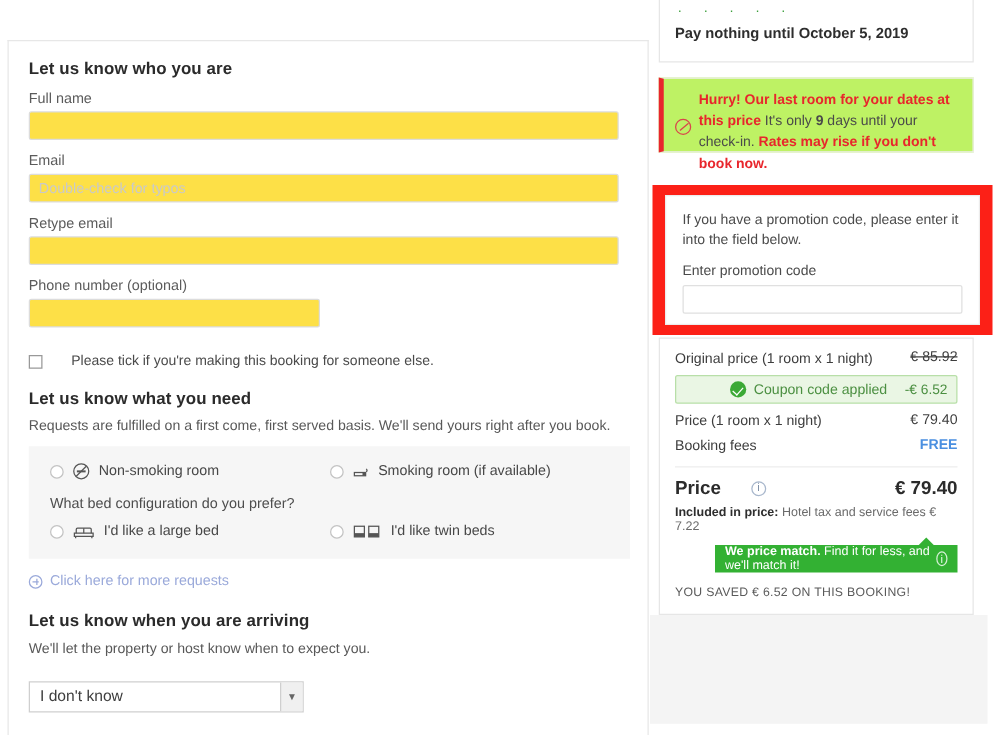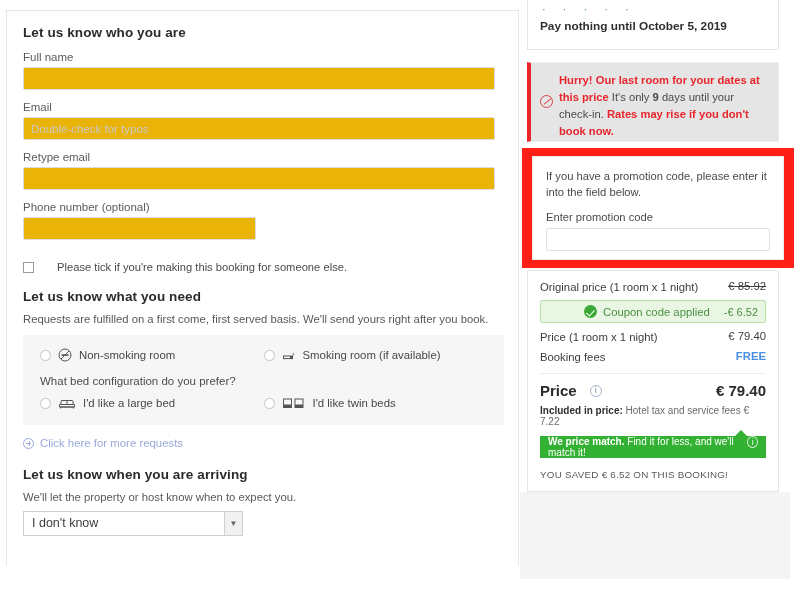--- a/index.html
+++ b/index.html
@@ -11,40 +11,40 @@
   }
   .page {
     position: relative;
     width: 800px; height: 600px;
     background: #ffffff;
   }
 
   
   .form-card {
     position: absolute;
-    left: 6px; top: 10px;
+    left: 6px; top: 32px;
     width: 513px; height: 556px;
     background: #ffffff;
     border: 1px solid #e7e7e7;
     border-bottom: none;
     padding: 14px 16px 0 16px;
   }
   .sec-title {
     font-size: 13.5px; font-weight: bold; color: #2b2b2b;
     letter-spacing: .1px;
   }
   .field-label {
     font-size: 11.5px; color: #5b5b5b;
     margin-top: 11px; margin-bottom: 4px;
   }
   .txt-input {
     display: block;
     width: 472px; height: 23px;
     border: 1px solid #dcdcdc; border-radius: 2px;
-    background: #eab308;
+    background: #fde047;
     font-family: "Liberation Sans", sans-serif;
     font-size: 11.5px; color: #444;
     padding: 0 7px;
   }
   .txt-input::placeholder { color: #c9c9c9; }
   .txt-input.short { width: 233px; }
 
   .tick-row {
     display: flex; align-items: center; gap: 7px;
     margin-top: 21px;
@@ -98,21 +98,21 @@
     border: 1px solid #9aa9da; border-radius: 50%;
     position: relative; flex: 0 0 11px;
   }
   .plus-circ:before, .plus-circ:after {
     content: ""; position: absolute; background: #9aa9da;
   }
   .plus-circ:before { left: 2px; right: 2px; top: 4.5px; height: 1px; }
   .plus-circ:after { top: 2px; bottom: 2px; left: 4.5px; width: 1px; }
 
   .sec-title.arr { margin-top: 18px; }
-  .arr-note { font-size: 11.3px; color: #585858; margin-top: 9px; margin-bottom: 8px; }
+  .arr-note { font-size: 11.3px; color: #585858; margin-top: 9px; margin-bottom: 20px; }
   .sel-wrap {
     position: relative;
     width: 220px; height: 25px;
     border: 1px solid #cfcfcf; background: #fff;
   }
   .sel-val {
     position: absolute; left: 8px; top: 4px;
     font-size: 12.5px; color: #3d3d3d;
   }
   .sel-arrow {
@@ -133,22 +133,22 @@
     font-size: 11px; color: #3c9f3c; letter-spacing: 7px;
     white-space: nowrap;
   }
   .pn-text {
     position: absolute; left: 12px; top: 32px;
     font-size: 11.8px; font-weight: bold; color: #2e2e2e;
   }
 
   .alert {
     position: absolute; left: 527px; top: 62px;
-    width: 252px; height: 80px;
-    background: #e5e5e5;
+    width: 252px; height: 60px;
+    background: #bef264;
     border: 1px solid #eee;
     border-left: 4px solid #e8262c;
   }
   .alert-icon {
     position: absolute; left: 9px; top: 32px;
     width: 13px; height: 13px;
     border: 1.4px solid #d9454b; border-radius: 50%;
   }
   .alert-icon:after {
     content: ""; position: absolute;
@@ -225,43 +225,43 @@
   .free { color: #4a8fe0; font-weight: bold; font-size: 11.3px; }
 
   .hr { height: 1px; background: #ededed; margin: 8px 0; }
 
   .price-main {
     display: flex; justify-content: space-between; align-items: center;
     margin-top: 2px;
   }
   .price-main .ttl {
     font-size: 15px; color: #2b2b2b; font-weight: bold;
-    display: flex; align-items: center; gap: 13px;
+    display: flex; align-items: center; gap: 24px;
   }
   .price-main .amt { font-size: 15px; color: #2b2b2b; font-weight: bold; }
   .info-i {
     width: 12px; height: 12px; border-radius: 50%;
     border: 1px solid #a8b7cc; color: #7f8fa6;
     font-size: 9px; font-weight: normal;
     display: inline-flex; align-items: center; justify-content: center;
     line-height: 1;
   }
   .incl {
     font-size: 10px; color: #6a6a6a;
     margin-top: 6px;
   }
   .incl b { color: #2e2e2e; }
 
   .match {
     position: relative;
     margin-top: 9px;
     background: #33b133;
     height: 22px;
-    display: flex; align-items: flex-start;
-    padding: 0 8px; gap: 5px;
+    display: flex; align-items: center;
+    padding: 0 8px; gap: 5px; margin-left: 32px;
   }
   .match:after {
     content: ""; position: absolute;
     right: 18px; top: -6px;
     border-left: 7px solid transparent;
     border-right: 7px solid transparent;
     border-bottom: 7px solid #33b133;
   }
   .match-txt { font-size: 10px; color: #fff; }
   .match-txt b { font-weight: bold; }

